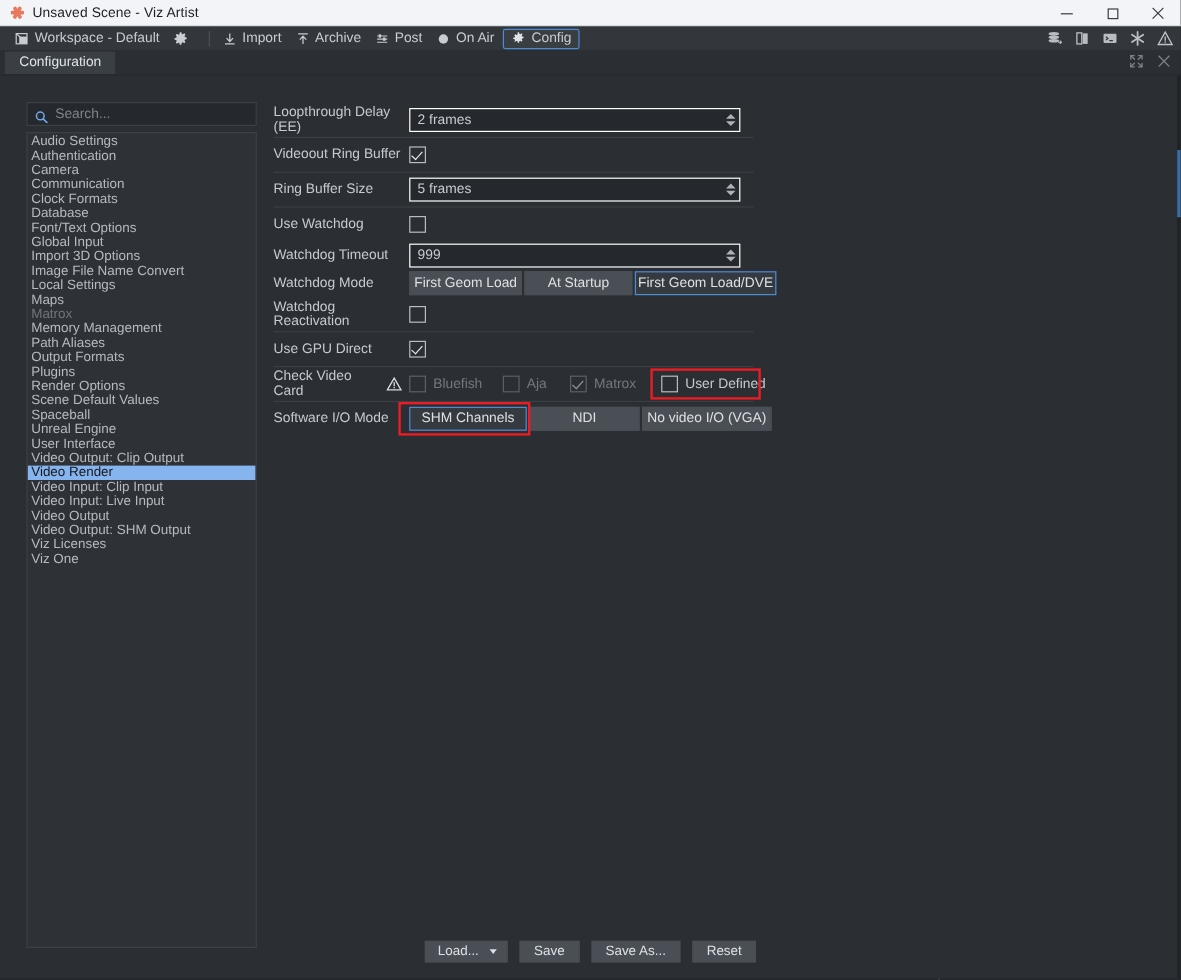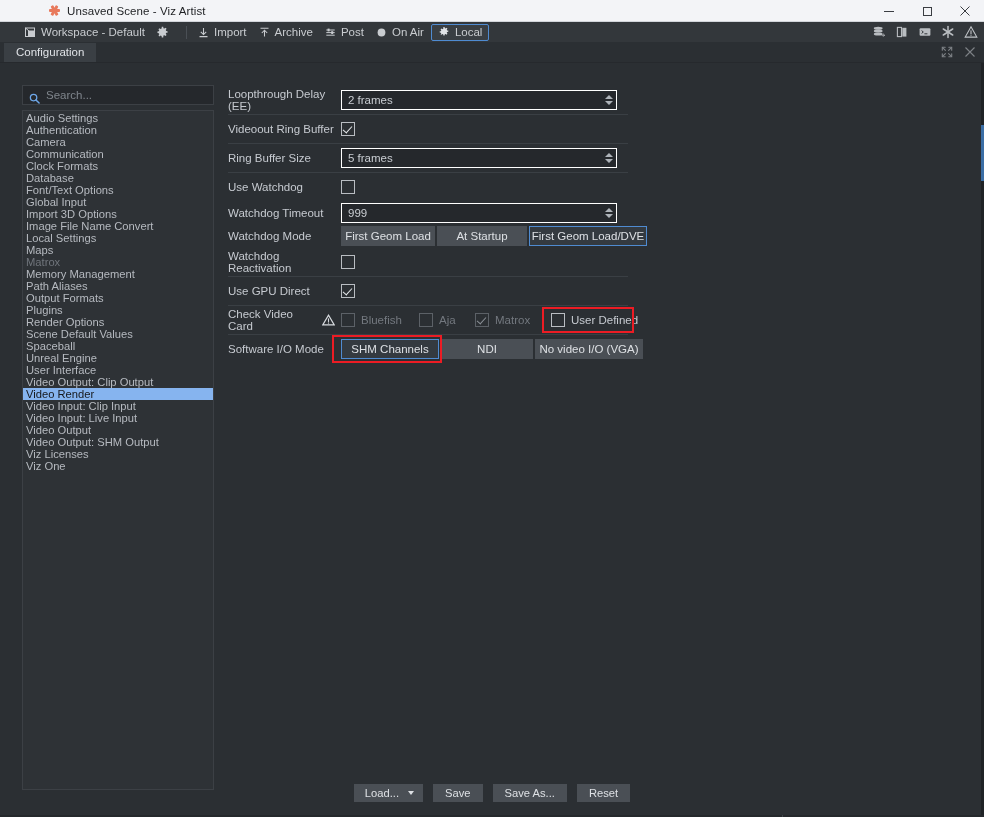--- a/index.html
+++ b/index.html
@@ -11,21 +11,20 @@
     -webkit-font-smoothing: antialiased;
   }
 
   
   .titlebar {
     height: 22px;
     background: #f3f4f7;
     display: flex; align-items: center;
     border-bottom: 1px solid #d2d5da;
     position: relative;
-    padding-left: 40px;
   }
   .title-left { display: flex; align-items: center; padding-left: 9px; gap: 7px; }
   .app-glyph {
     width: 11px; height: 11px; position: relative; flex: none;
   }
   .app-glyph::before, .app-glyph::after, .app-glyph span {
     content: ""; position: absolute; left: 50%; top: 50%;
     width: 11px; height: 3.2px; margin-left: -5.5px; margin-top: -1.6px;
     background: #e8795c; border-radius: 1px;
   }
@@ -37,21 +36,21 @@
     width: 38px; height: 22px; display: flex; align-items: center; justify-content: center;
     color: #3a3d42; font-size: 12px;
   }
   .win-min-bar { width: 10px; height: 1px; background: #3a3d42; }
   .win-max-sq { width: 9px; height: 9px; border: 1px solid #3a3d42; }
 
   
   .menubar {
     height: 20px; background: #33373b;
     display: flex; align-items: center; position: relative;
-    padding-left: 20px;
+    padding-left: 8px;
   }
   .menu-item {
     display: flex; align-items: center; gap: 4px;
     height: 18px; padding: 0 7px 0 4px;
     font-size: 11.5px; color: #c9ccd0; white-space: nowrap;
   }
   .menu-item.boxed {
     border: 1px solid #4f8bd1; border-radius: 2px; padding: 0 6px; height: 17px;
     background: #393e43;
   }
@@ -314,21 +313,21 @@
     <span>On Air</span>
   </div>
 
   <div class="menu-item boxed">
     <span class="mi-ico">
       <svg width="12" height="12" viewBox="0 0 16 16">
         <path fill="#dfe2e6" d="M8 5.4a2.6 2.6 0 100 5.2 2.6 2.6 0 000-5.2zm0 3.9a1.3 1.3 0 110-2.6 1.3 1.3 0 010 2.6z"></path>
         <path fill="#dfe2e6" d="M7.2 1.2h1.6l.23 1.6 1.1.46 1.3-.93 1.17 1.17-.93 1.3.46 1.1 1.6.23v1.66l-1.6.23-.46 1.1.93 1.3-1.17 1.17-1.3-.93-1.1.46-.23 1.6H7.2l-.23-1.6-1.1-.46-1.3.93L3.4 11.4l.93-1.3-.46-1.1-1.6-.23V7.11l1.6-.23.46-1.1-.93-1.3L4.57 3.3l1.3.93 1.1-.46z"></path>
       </svg>
     </span>
-    <span>Local</span>
+    <span>Config</span>
   </div>
 
   <div class="menubar-right">
     <span class="tb-ico">
       <svg width="14" height="14" viewBox="0 0 14 14">
         <ellipse cx="6.2" cy="3.2" rx="4.4" ry="1.5" fill="#d0d3d7"></ellipse>
         <ellipse cx="6.2" cy="6.1" rx="4.4" ry="1.5" fill="#d0d3d7"></ellipse>
         <ellipse cx="6.2" cy="9.0" rx="4.4" ry="1.5" fill="#d0d3d7"></ellipse>
         <path d="M9.6 10.2 L12.4 10.2 M11.2 8.8 L12.6 10.2 L11.2 11.6" stroke="#d0d3d7" stroke-width=".9" fill="none"></path>
       </svg>

